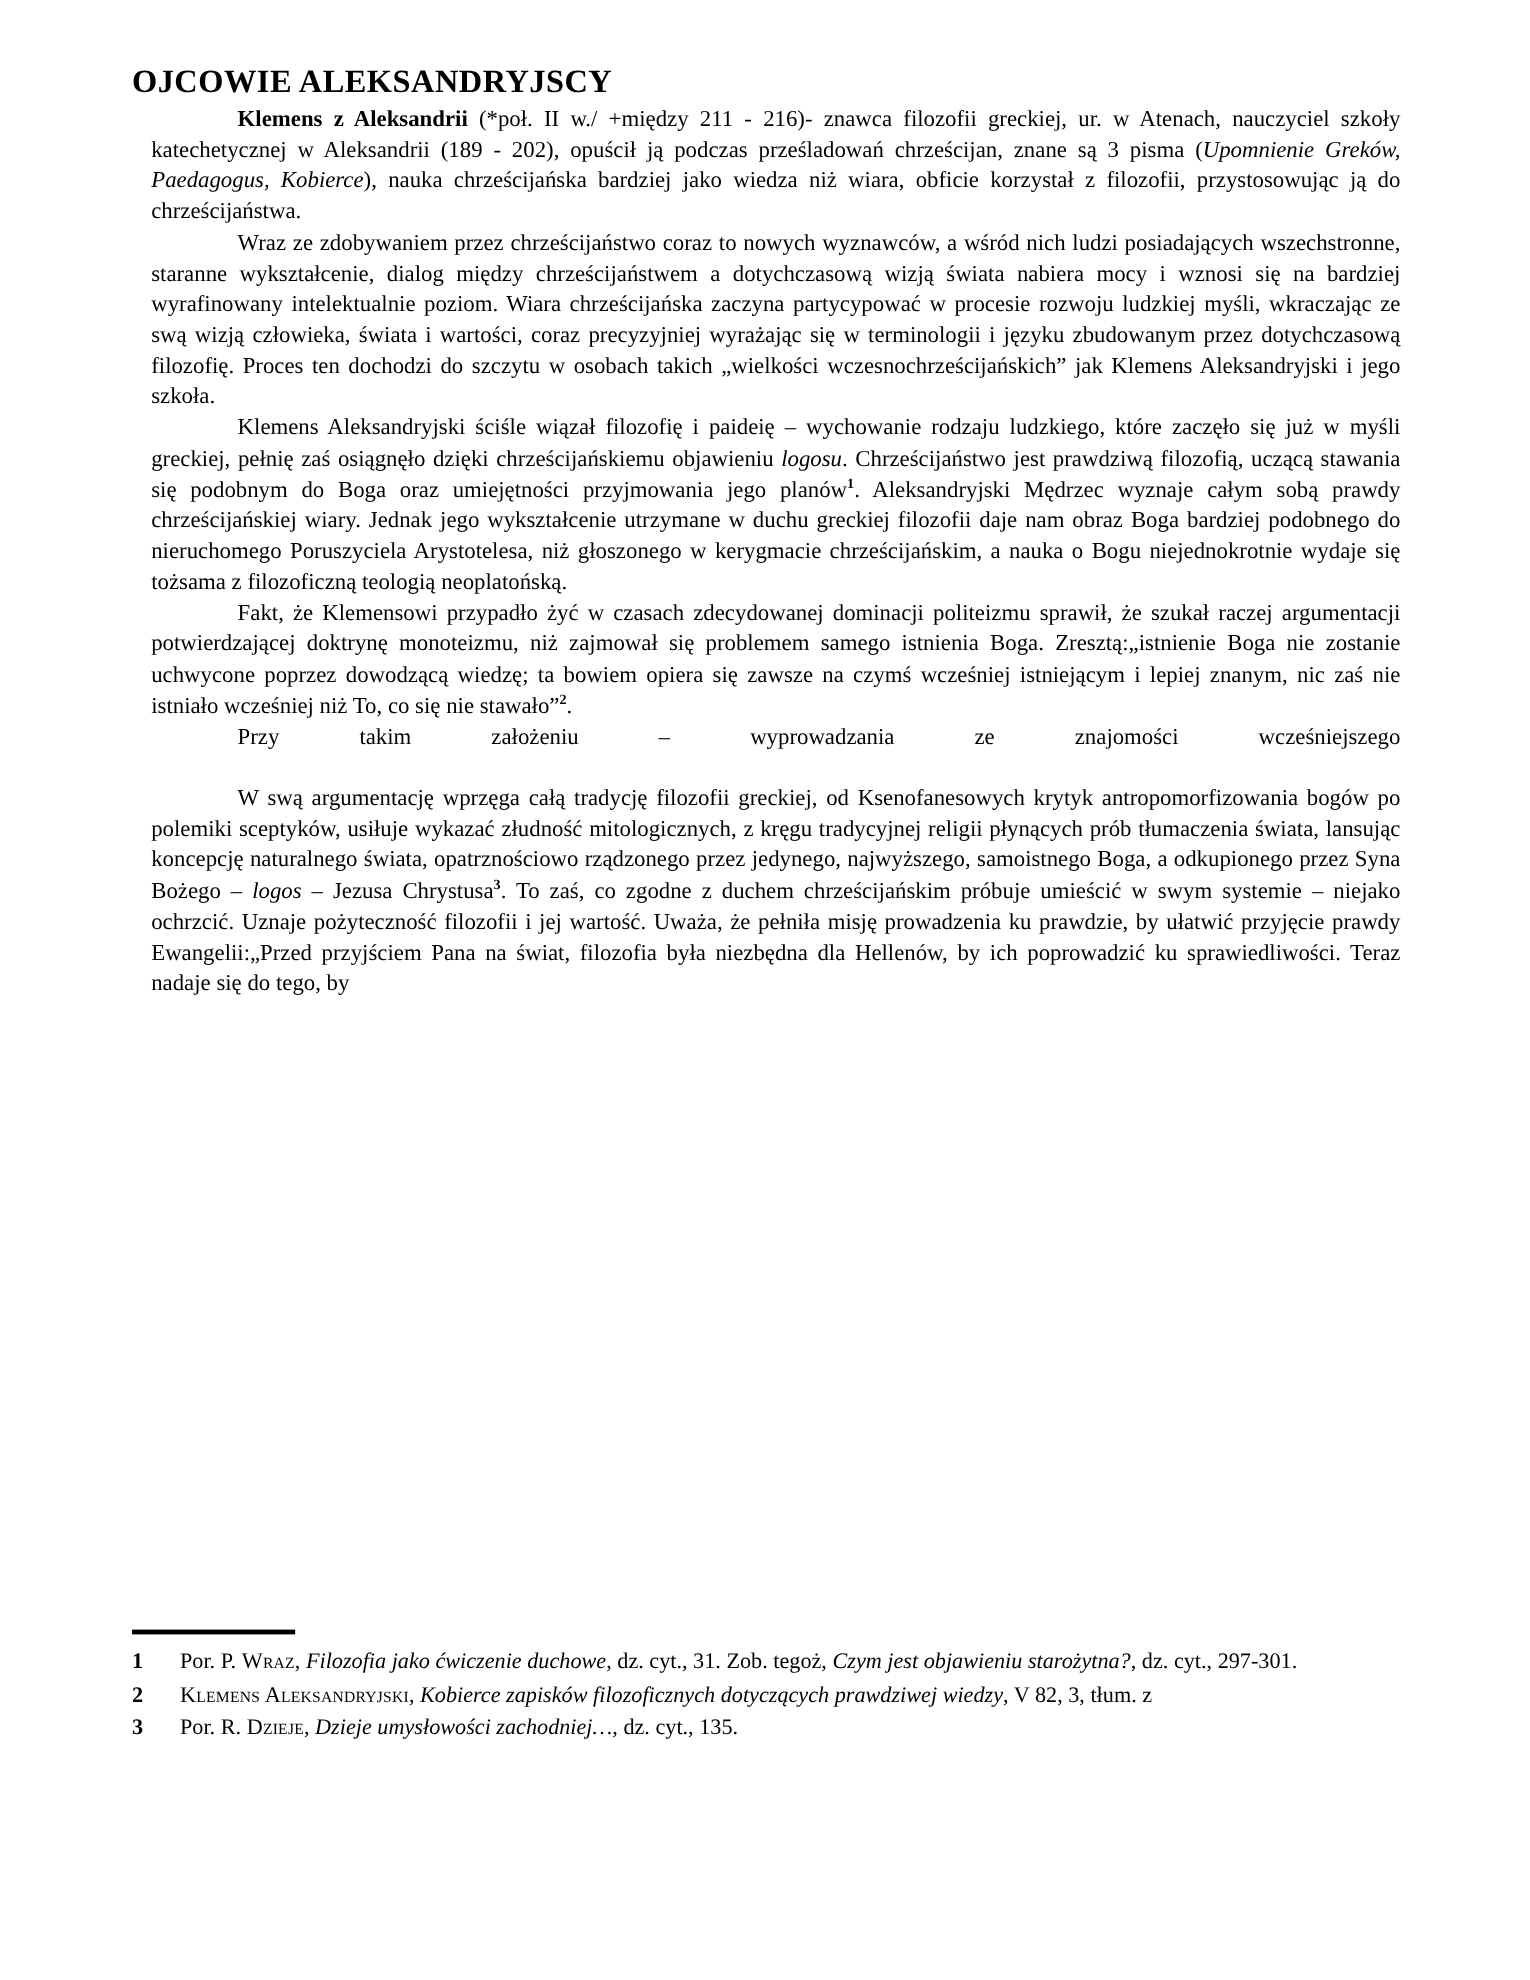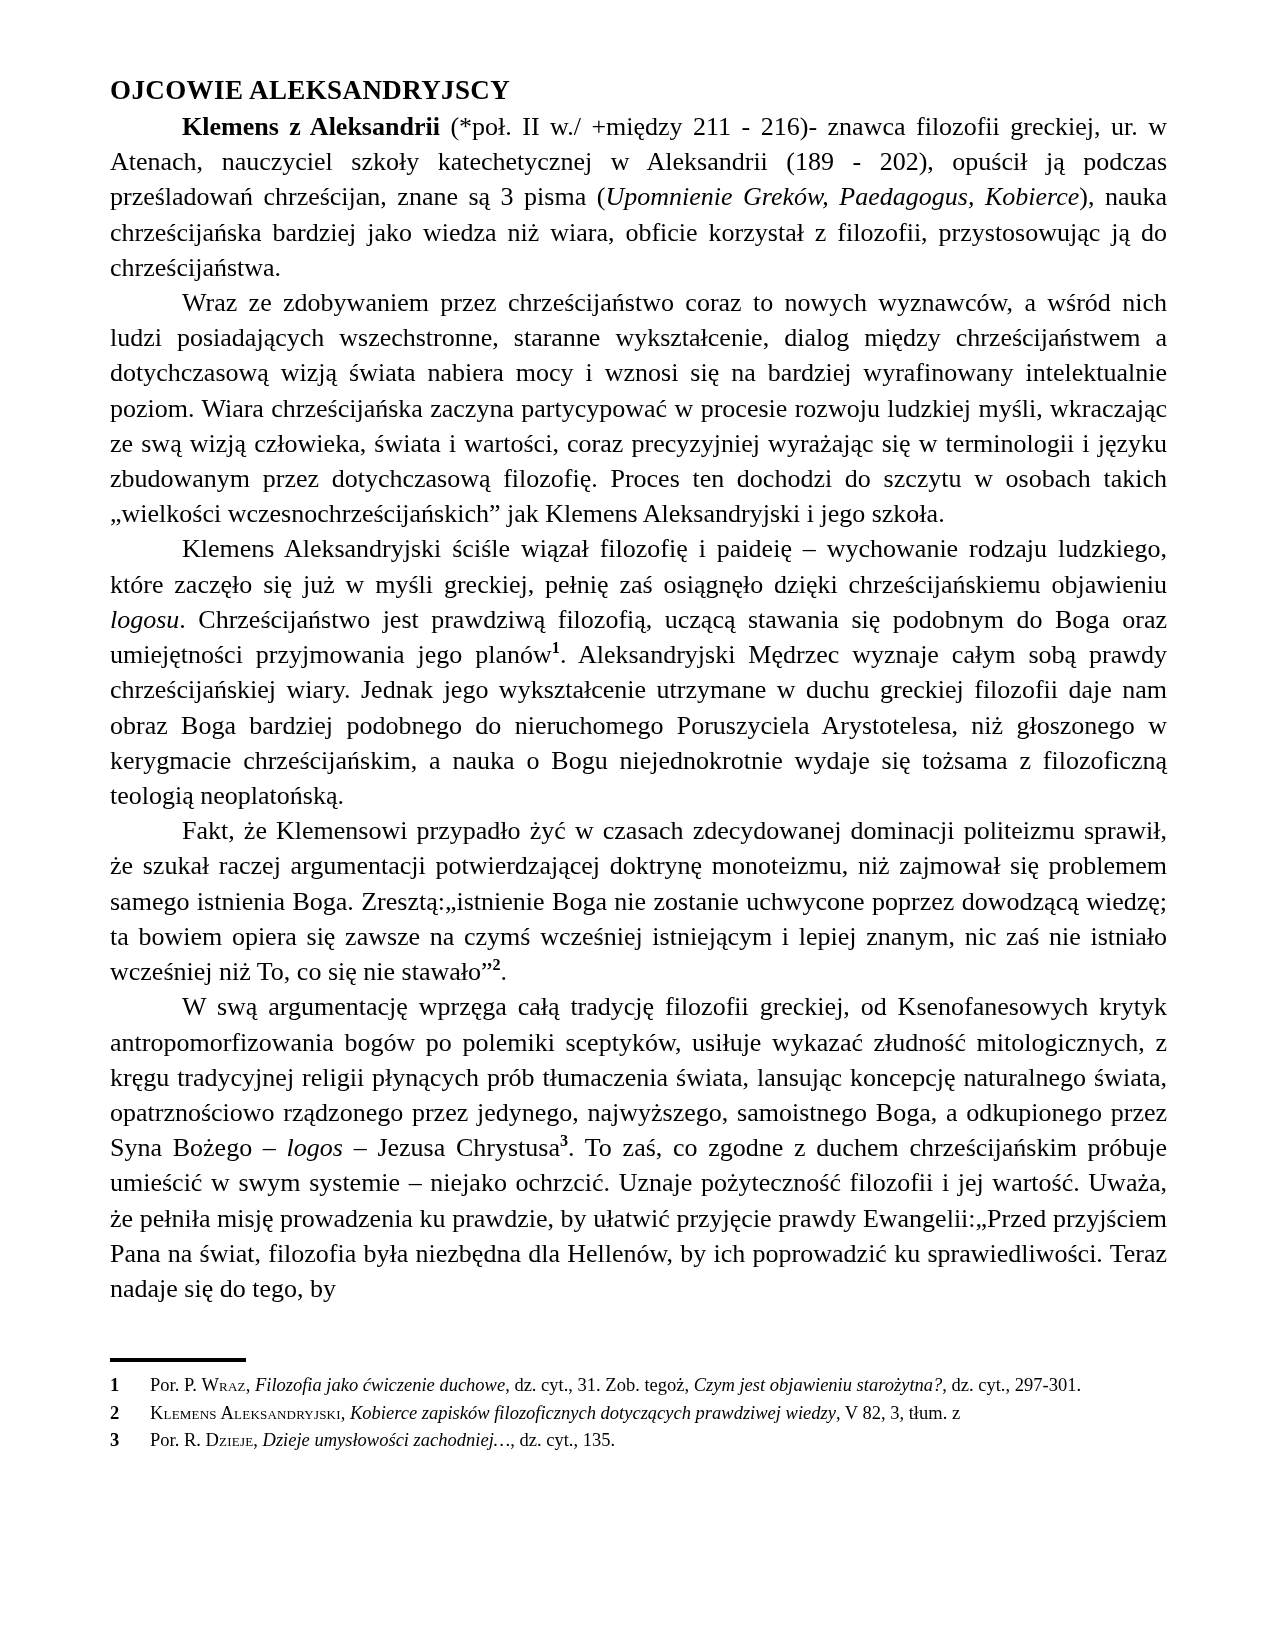--- a/index.html
+++ b/index.html
@@ -12,35 +12,36 @@
     height: 1650px;
     font-family: "Liberation Serif", "DejaVu Serif", serif;
     color: #000000;
     overflow: hidden;
   }
   .page {
     position: relative;
     width: 1275px;
     height: 1650px;
     box-sizing: border-box;
-    padding: 75px 108px 0 110px;
+    padding: 53px 108px 0 110px;
   }
   .doc-title {
     font-size: 27px;
     font-weight: bold;
     letter-spacing: 0.4px;
     line-height: 1.18;
     margin: 0 0 2px 0;
     white-space: pre;
   }
   .body-block {
-    font-size: 26px;
+    font-size: 19px;
     line-height: 1.355;
     text-align: justify;
     text-justify: inter-word;
+    margin-left: 16px;
   }
   p.para {
     margin: 0;
     text-indent: 72px;
     text-align: justify;
   }
   .lead {
     font-weight: bold;
   }
   .ital {
@@ -128,20 +129,21 @@
 
     <p class="para"><span class="lead">Klemens z Aleksandrii</span><span> (*poł. II w./ +między 211 - 216)- znawca filozofii greckiej, ur. w Atenach, nauczyciel szkoły katechetycznej w Aleksandrii (189 - 202), opuścił ją podczas prześladowań chrześcijan, znane są 3 pisma (</span><span class="ital">Upomnienie Greków, Paedagogus, Kobierce</span><span>), nauka chrześcijańska bardziej jako wiedza niż wiara, obficie korzystał z filozofii, przystosowując ją do chrześcijaństwa.</span></p>
 
     <p class="para">Wraz ze zdobywaniem przez chrześcijaństwo coraz to nowych wyznawców, a wśród nich ludzi posiadających wszechstronne, staranne wykształcenie, dialog między chrześcijaństwem a dotychczasową wizją świata nabiera mocy i wznosi się na bardziej wyrafinowany intelektualnie poziom. Wiara chrześcijańska zaczyna partycypować w procesie rozwoju ludzkiej myśli, wkraczając ze swą wizją człowieka, świata i wartości, coraz precyzyjniej wyrażając się w terminologii i języku zbudowanym przez dotychczasową filozofię. Proces ten dochodzi do szczytu w osobach takich „wielkości wczesnochrześcijańskich” jak Klemens Aleksandryjski i jego szkoła.</p>
 
     <p class="para"><span>Klemens Aleksandryjski ściśle wiązał filozofię i paideię – wychowanie rodzaju ludzkiego, które zaczęło się już w myśli greckiej, pełnię zaś osiągnęło dzięki chrześcijańskiemu objawieniu </span><span class="ital">logosu</span><span>. Chrześcijaństwo jest prawdziwą filozofią, uczącą stawania się podobnym do Boga oraz umiejętności przyjmowania jego planów</span><sup class="fnref">1</sup><span>. Aleksandryjski Mędrzec wyznaje całym sobą prawdy chrześcijańskiej wiary. Jednak jego wykształcenie utrzymane w duchu greckiej filozofii daje nam obraz Boga bardziej podobnego do nieruchomego Poruszyciela Arystotelesa, niż głoszonego w kerygmacie chrześcijańskim, a nauka o Bogu niejednokrotnie wydaje się tożsama z filozoficzną teologią neoplatońską.</span></p>
 
     <p class="para"><span>Fakt, że Klemensowi przypadło żyć w czasach zdecydowanej dominacji politeizmu sprawił, że szukał raczej argumentacji potwierdzającej doktrynę monoteizmu, niż zajmował się problemem samego istnienia Boga. Zresztą:„istnienie Boga nie zostanie uchwycone poprzez dowodzącą wiedzę; ta bowiem opiera się zawsze na czymś wcześniej istniejącym i lepiej znanym, nic zaś nie istniało wcześniej niż To, co się nie stawało”</span><sup class="fnref">2</sup><span>.</span></p>
 
     <p class="para">
+        <span class="spread-line">Przy takim założeniu – wyprowadzania ze znajomości wcześniejszego</span>
       </p>
 
     <p class="para"><span>W swą argumentację wprzęga całą tradycję filozofii greckiej, od Ksenofanesowych krytyk antropomorfizowania bogów po polemiki sceptyków, usiłuje wykazać złudność mitologicznych, z kręgu tradycyjnej religii płynących prób tłumaczenia świata, lansując koncepcję naturalnego świata, opatrznościowo rządzonego przez jedynego, najwyższego, samoistnego Boga, a odkupionego przez Syna Bożego – </span><span class="ital">logos</span><span> – Jezusa Chrystusa</span><sup class="fnref">3</sup><span>. To zaś, co zgodne z duchem chrześcijańskim próbuje umieścić w swym systemie – niejako ochrzcić. Uznaje pożyteczność filozofii i jej wartość. Uważa, że pełniła misję prowadzenia ku prawdzie, by ułatwić przyjęcie prawdy Ewangelii:„Przed przyjściem Pana na świat, filozofia była niezbędna dla Hellenów, by ich poprowadzić ku sprawiedliwości. Teraz nadaje się do tego, by</span></p>
 
   </div>
 
   <div class="footnote-area">
 
     <div class="fn-rule"></div>
 

